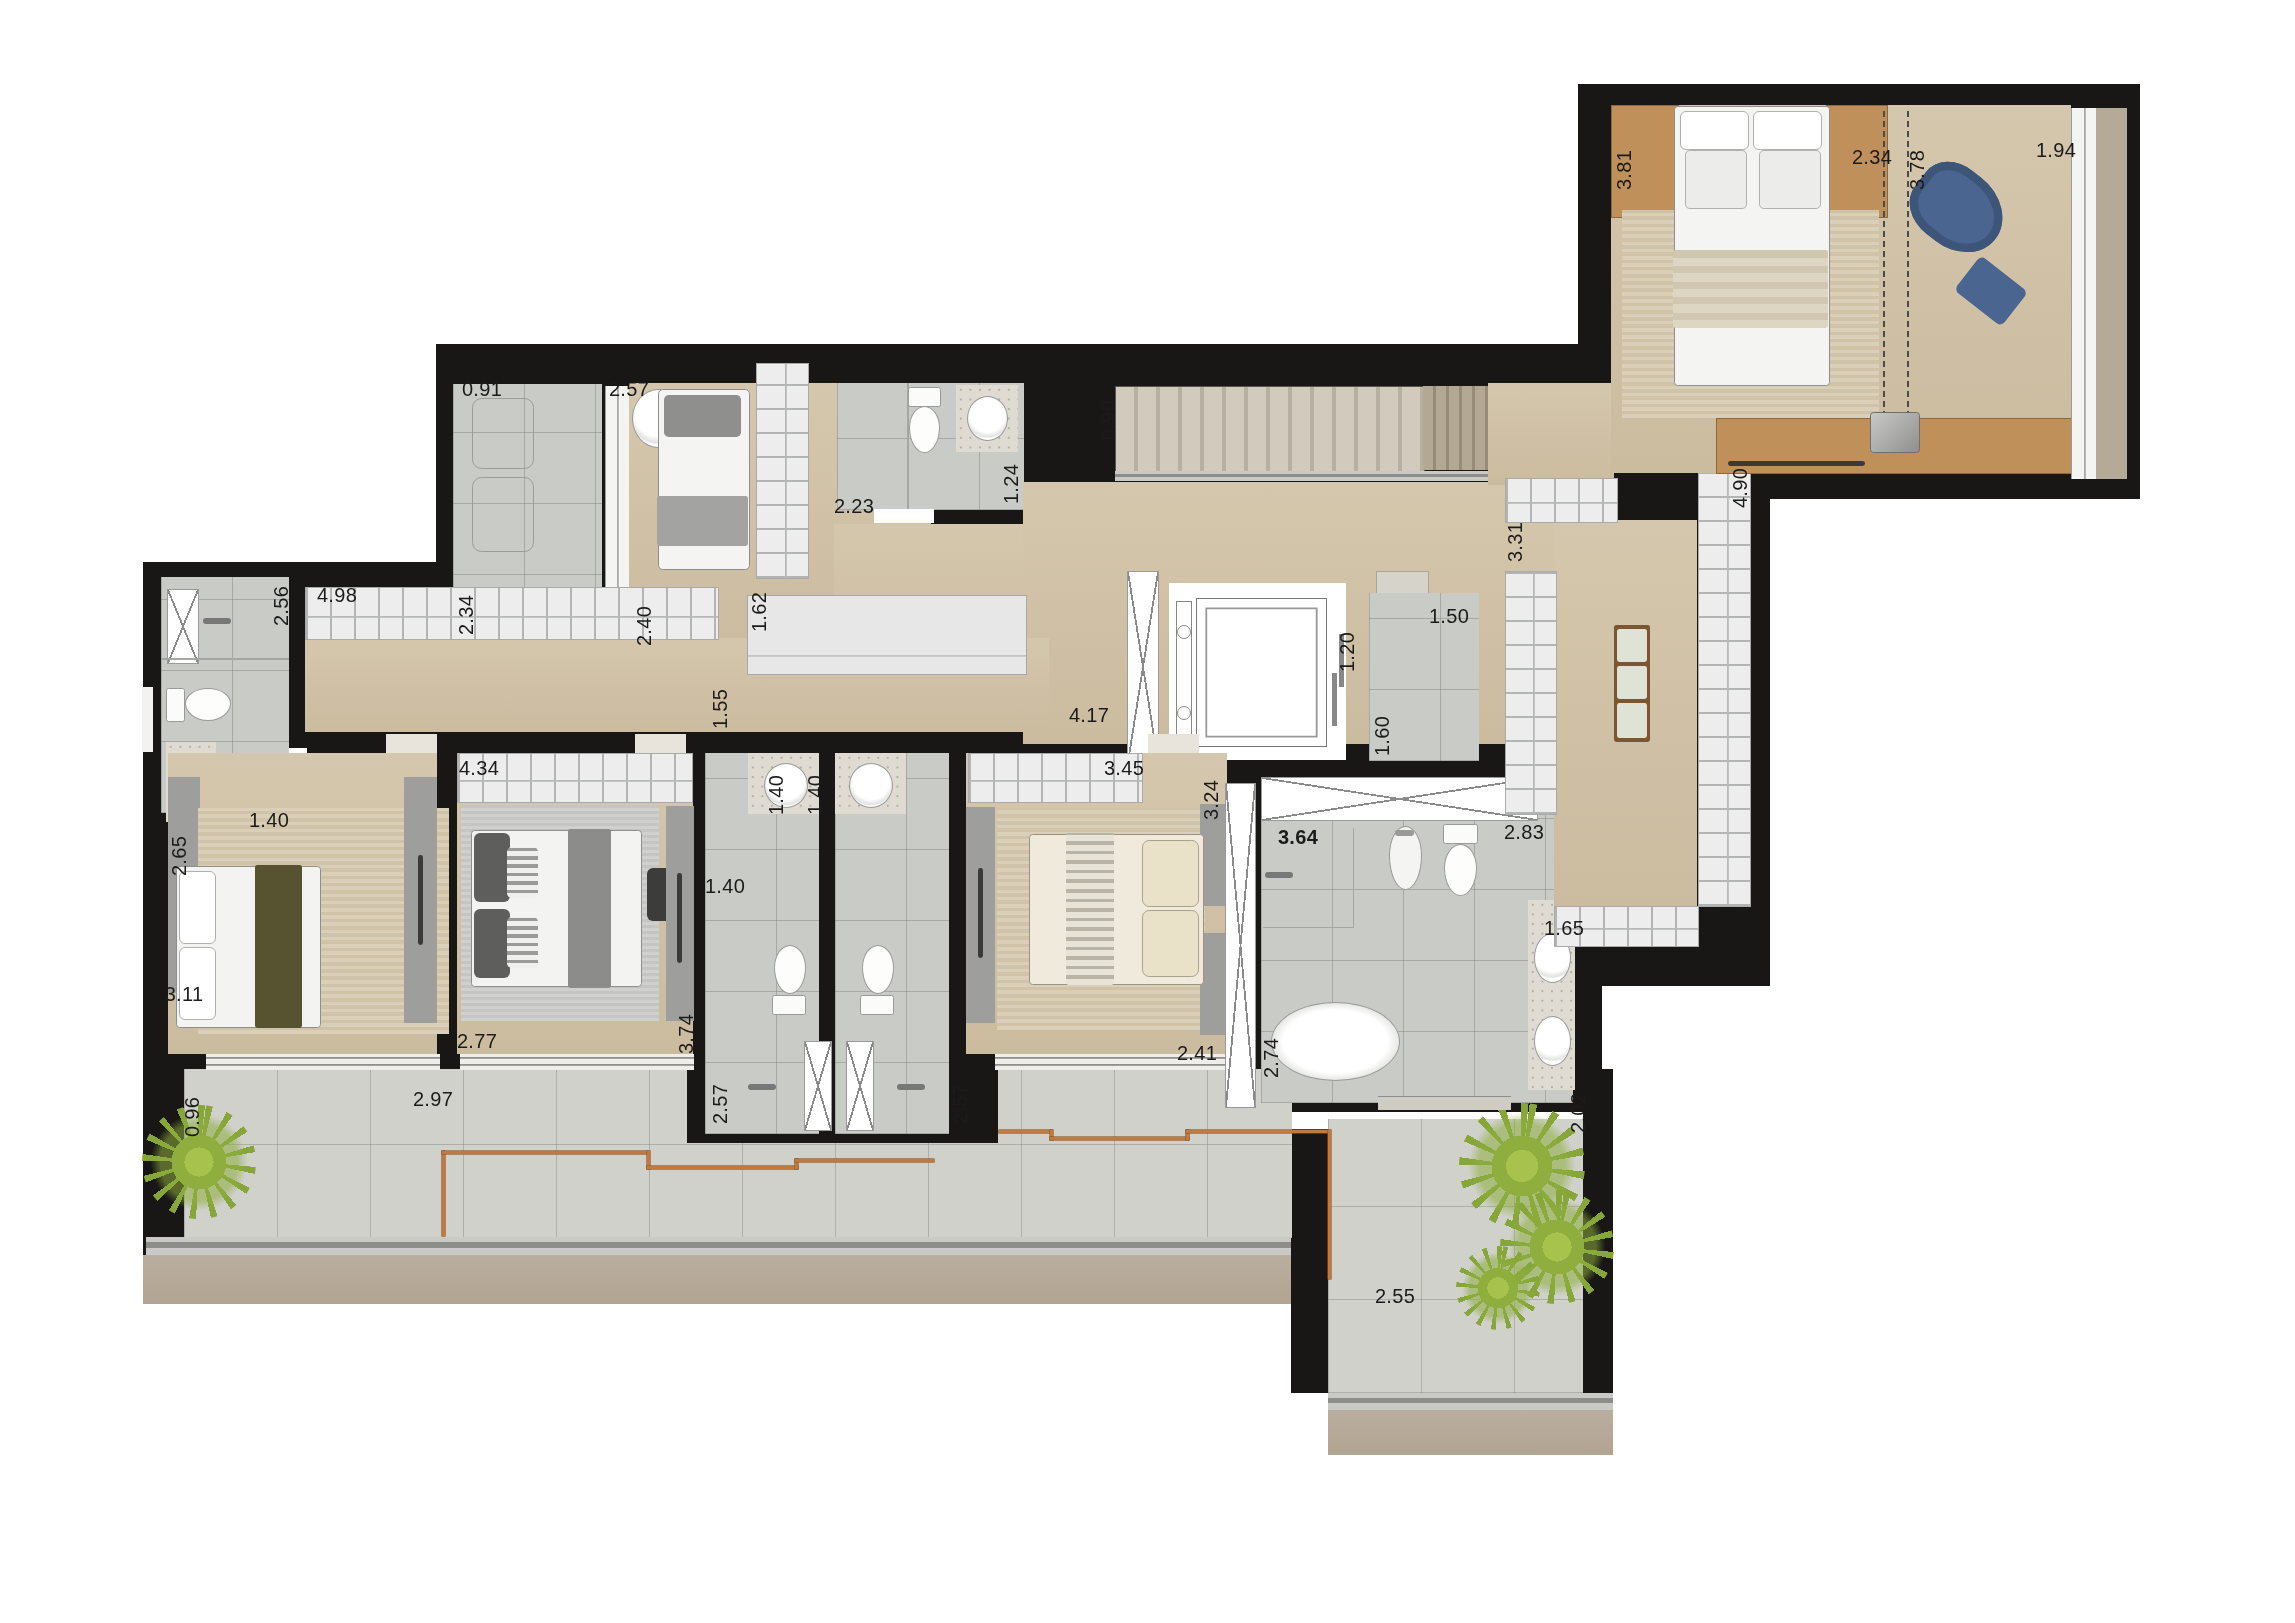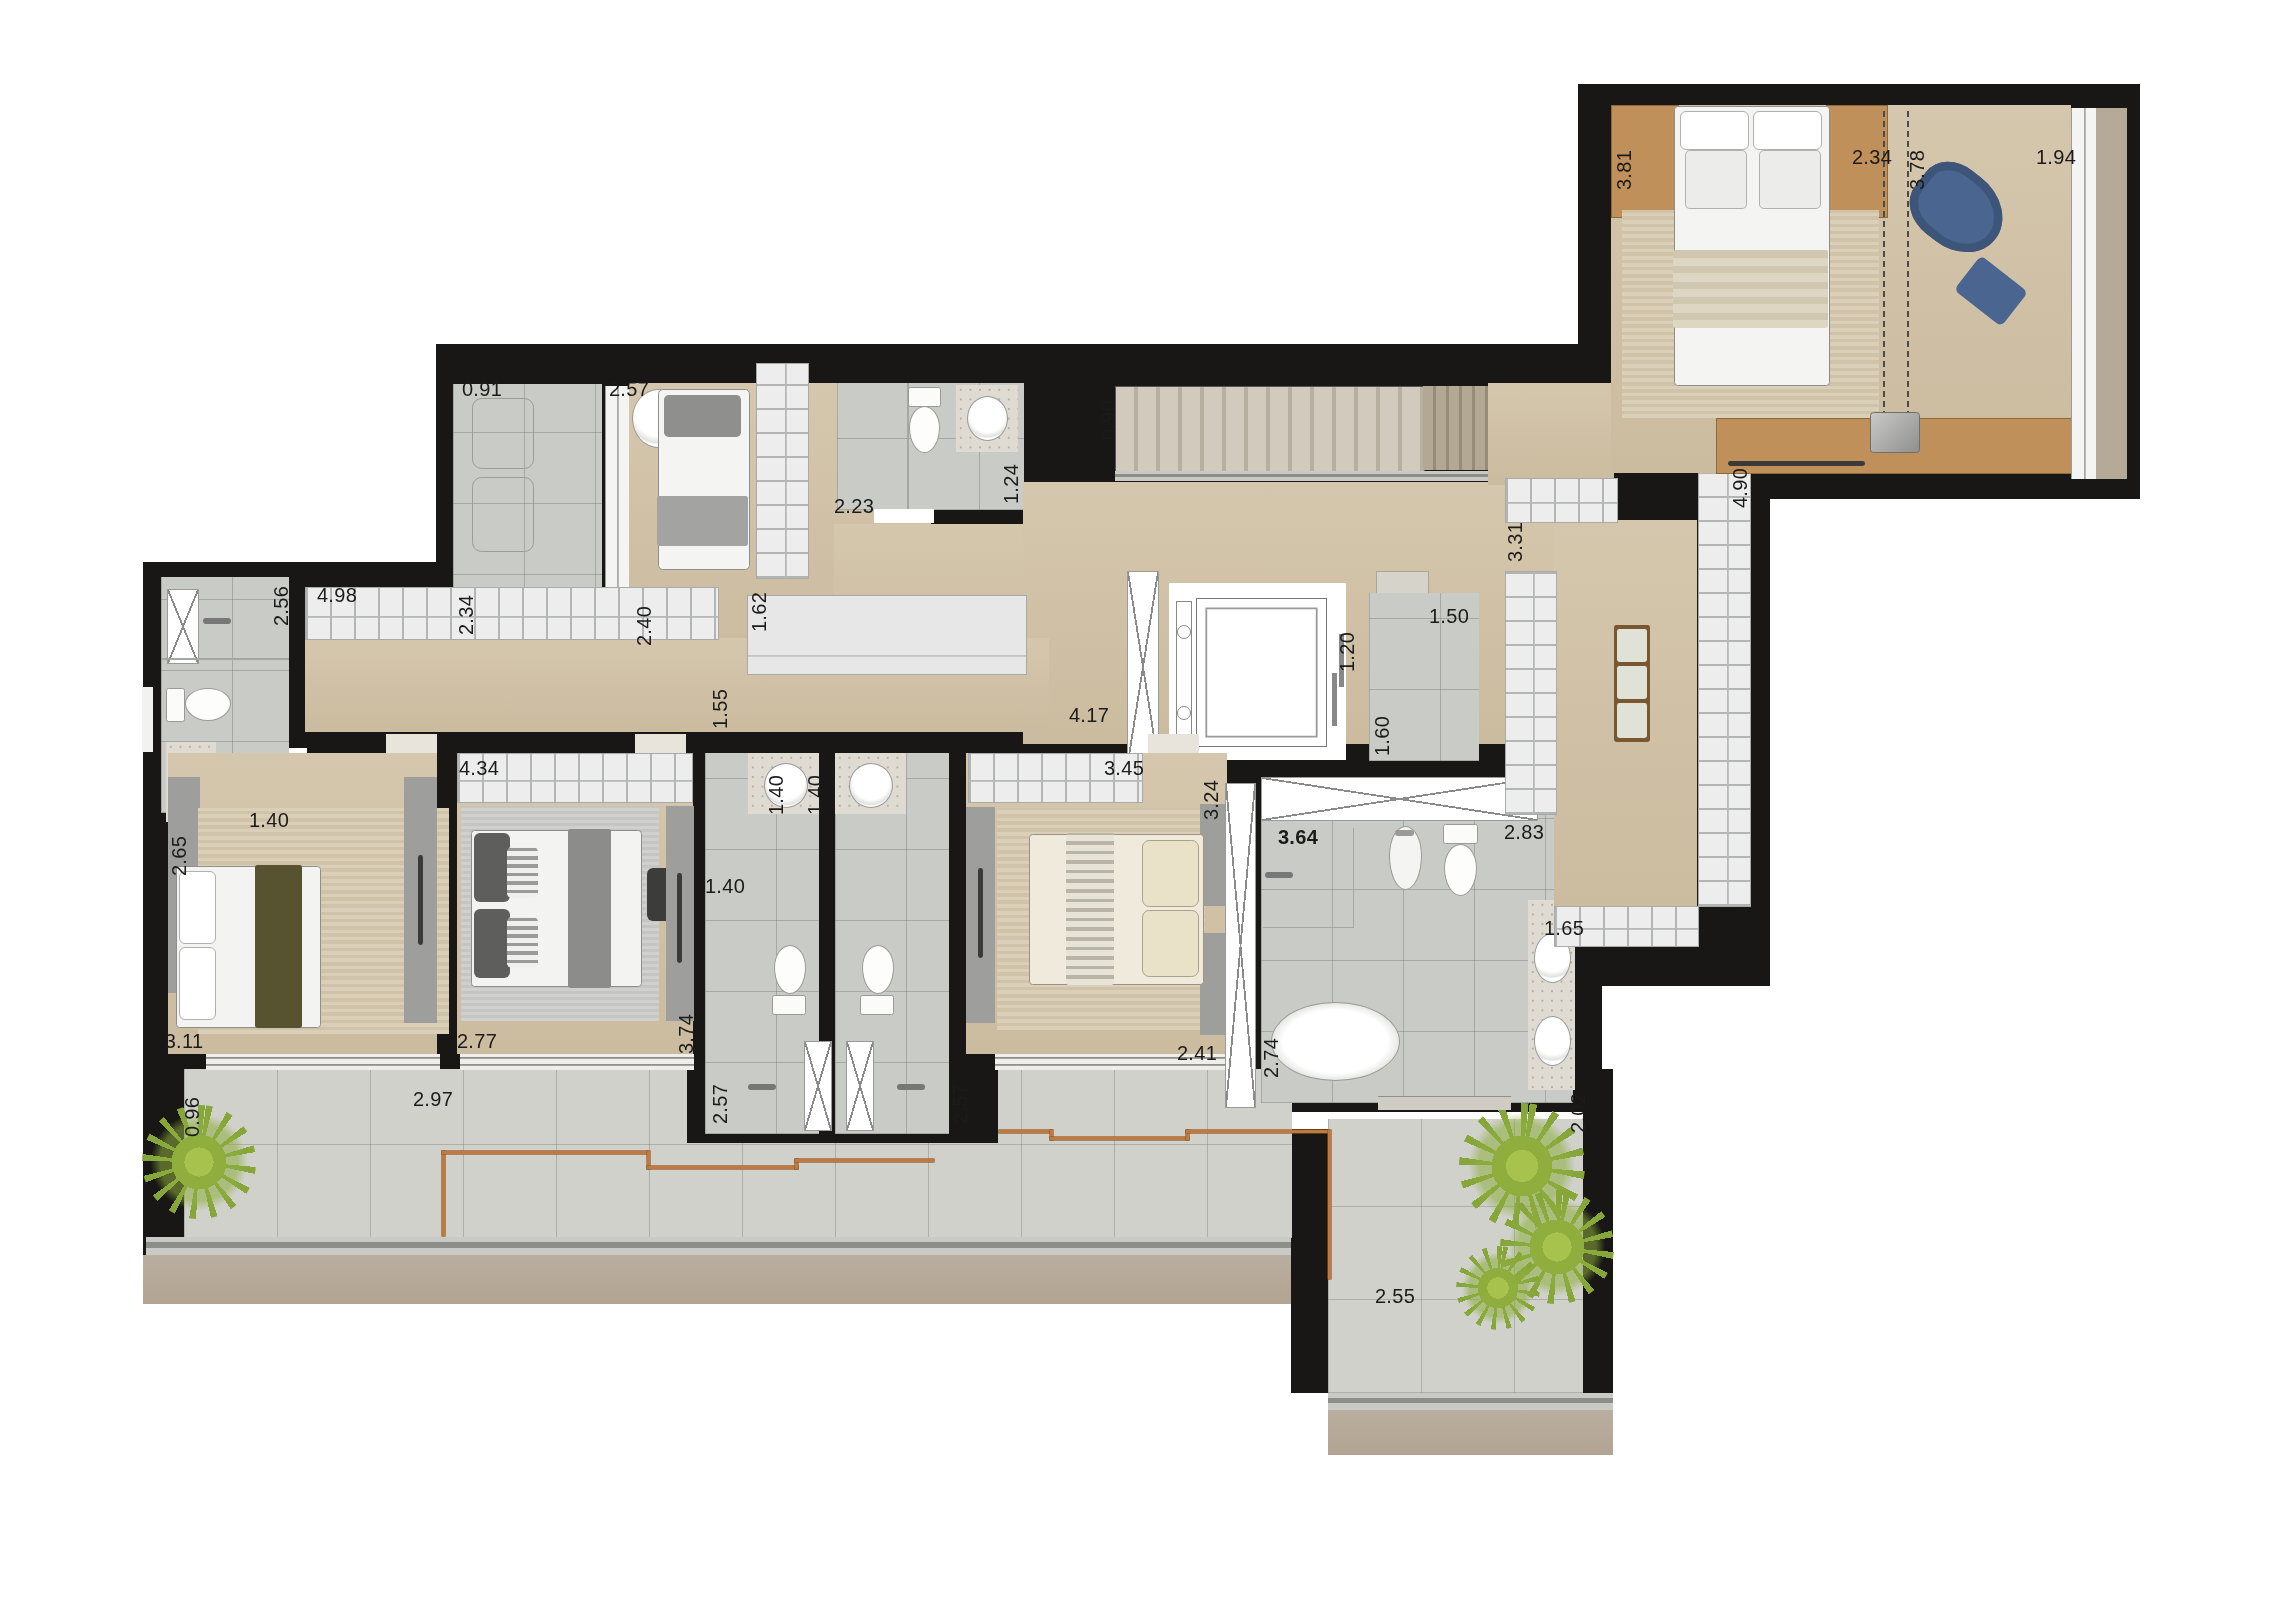--- a/index.html
+++ b/index.html
@@ -270,21 +270,21 @@
       <span class="dim v" style="left: 466px; top: 615px;">2.34</span>
       <span class="dim" style="left: 629px; top: 389px;">2.57</span>
       <span class="dim v" style="left: 644px; top: 626px;">2.40</span>
       <span class="dim" style="left: 854px; top: 506px;">2.23</span>
       <span class="dim v" style="left: 1011px; top: 484px;">1.24</span>
       <span class="dim v" style="left: 1108px; top: 420px;">0.90</span>
       <span class="dim" style="left: 337px; top: 595px;">4.98</span>
       <span class="dim v" style="left: 281px; top: 606px;">2.56</span>
       <span class="dim" style="left: 269px; top: 820px;">1.40</span>
       <span class="dim v" style="left: 179px; top: 856px;">2.65</span>
-      <span class="dim" style="left: 184px; top: 1041px;">3.11</span>
+      <span class="dim" style="left: 184px; top: 994px;">3.11</span>
       <span class="dim v" style="left: 192px; top: 1117px;">0.96</span>
       <span class="dim" style="left: 433px; top: 1099px;">2.97</span>
       <span class="dim" style="left: 477px; top: 1041px;">2.77</span>
       <span class="dim" style="left: 479px; top: 768px;">4.34</span>
       <span class="dim v" style="left: 759px; top: 612px;">1.62</span>
       <span class="dim v" style="left: 720px; top: 709px;">1.55</span>
       <span class="dim" style="left: 725px; top: 886px;">1.40</span>
       <span class="dim v" style="left: 776px; top: 795px;">1.40</span>
       <span class="dim v" style="left: 815px; top: 795px;">1.40</span>
       <span class="dim v" style="left: 686px; top: 1034px;">3.74</span>
@@ -301,16 +301,16 @@
       <span class="dim v" style="left: 1271px; top: 1058px;">2.74</span>
       <span class="dim" style="left: 1197px; top: 1053px;">2.41</span>
       <span class="dim v" style="left: 1211px; top: 800px;">3.24</span>
       <span class="dim" style="left: 1564px; top: 928px;">1.65</span>
       <span class="dim v" style="left: 1740px; top: 488px;">4.90</span>
       <span class="dim v" style="left: 1578px; top: 1113px;">2.02</span>
       <span class="dim" style="left: 1395px; top: 1296px;">2.55</span>
       <span class="dim v" style="left: 1624px; top: 170px;">3.81</span>
       <span class="dim" style="left: 1872px; top: 157px;">2.34</span>
       <span class="dim v" style="left: 1917px; top: 170px;">3.78</span>
-      <span class="dim" style="left: 2056px; top: 157px;">1.94</span>
+      <span class="dim" style="left: 2056px; top: 150px;">1.94</span>
     </div>
 </div>
 
 
 </body></html>

